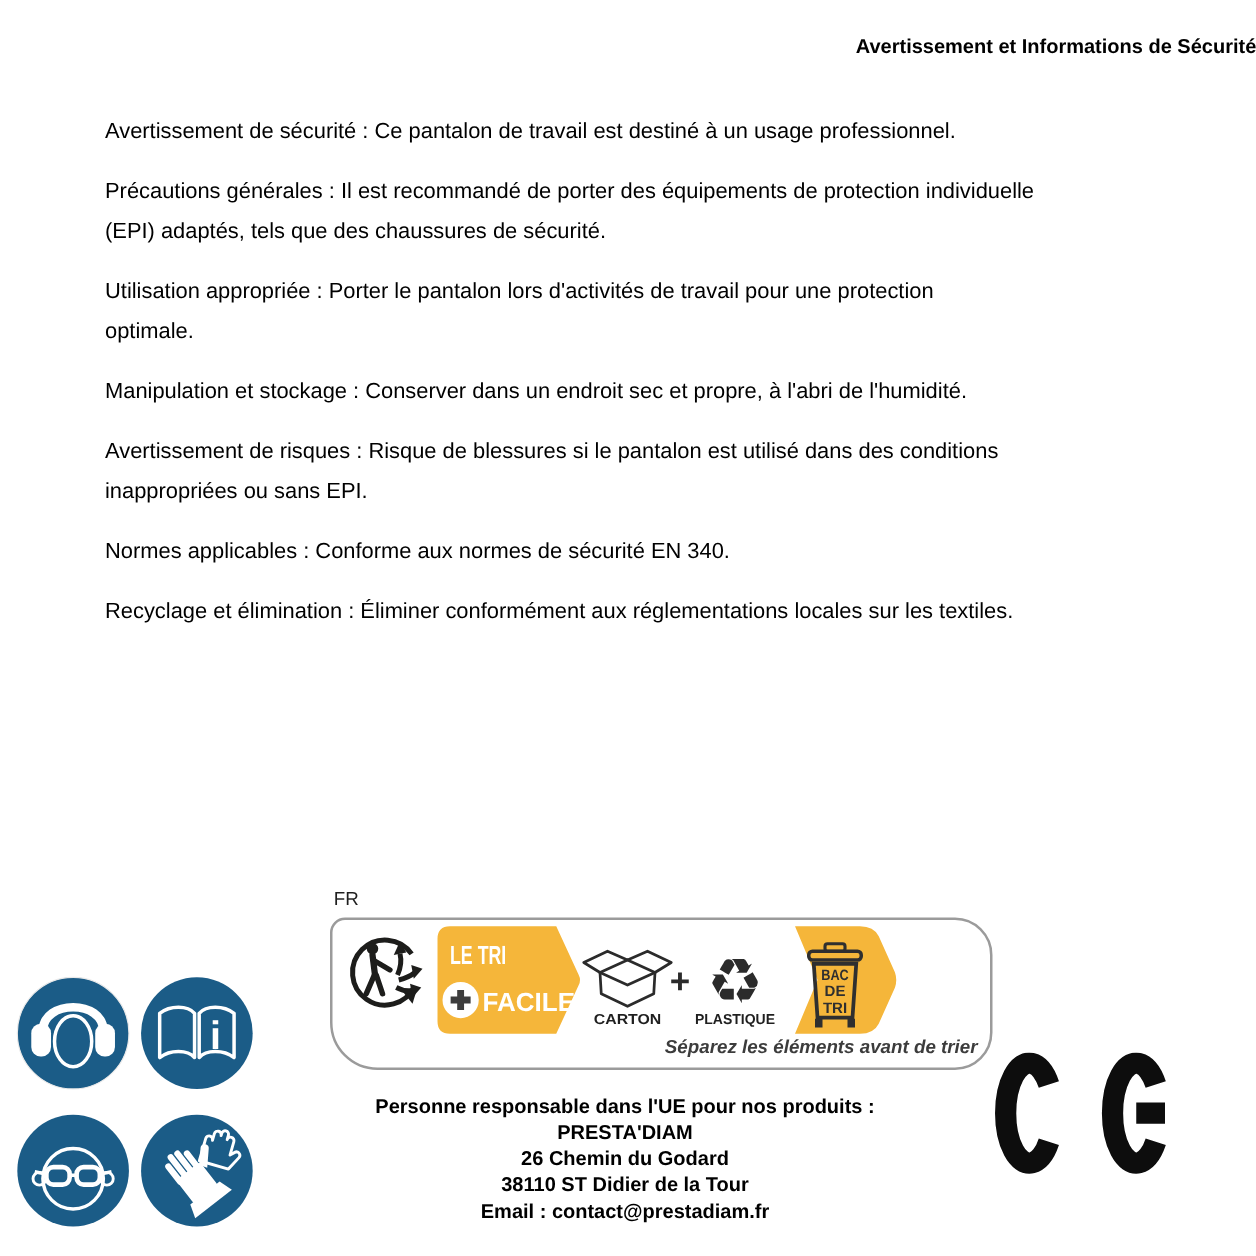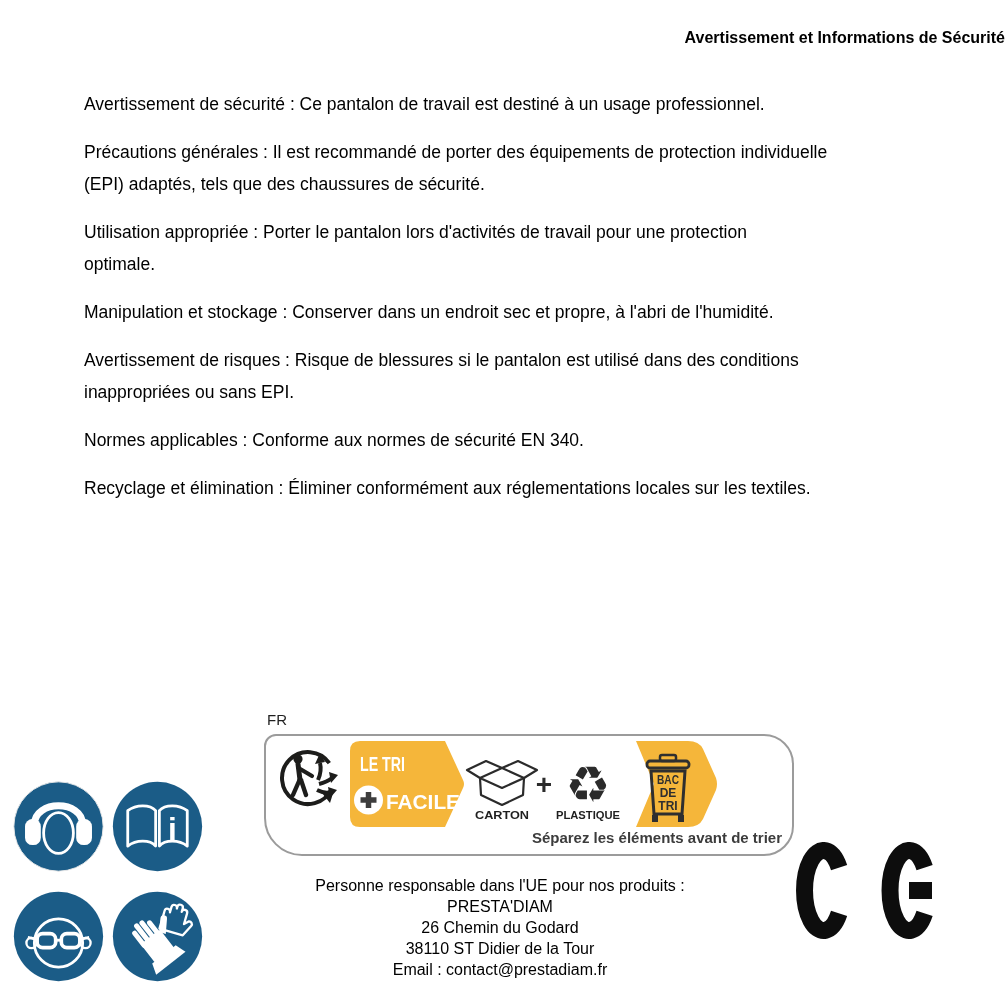--- a/index.html
+++ b/index.html
@@ -23,27 +23,27 @@
   }
   .tri-box {
     position:absolute; left:264px; top:734px; width:530px; height:122px;
     background:#fff; border:2px solid var(--label_border,#9b9b9b);
     border-radius:12px 30px 30px 38px;
   }
   .triman { position:absolute; left:13px; top:8px; }
   .banner { position:absolute; left:82px; top:4px; }
   .instruction {
     position:absolute; right:10px; top:93px;
-    font-size:15px; font-weight:bold; color:#3c3c3c;
+    font-size:15px; font-weight:bold; font-style:italic; color:#3c3c3c;
     white-space:nowrap;
   }
   .picto { position:absolute; }
   .address {
     position:absolute; left:255px; top:875px; width:490px;
-    text-align:center; font-size:16px; font-weight:normal;
+    text-align:center; font-size:16px; font-weight:bold;
     line-height:21px; color:#000;
   }
   .ce { position:absolute; left:796px; top:842px; }
   svg text { font-family:"Liberation Sans", sans-serif; }
 </style>
 </head>
 <body>
 
 <div class="page">
 

